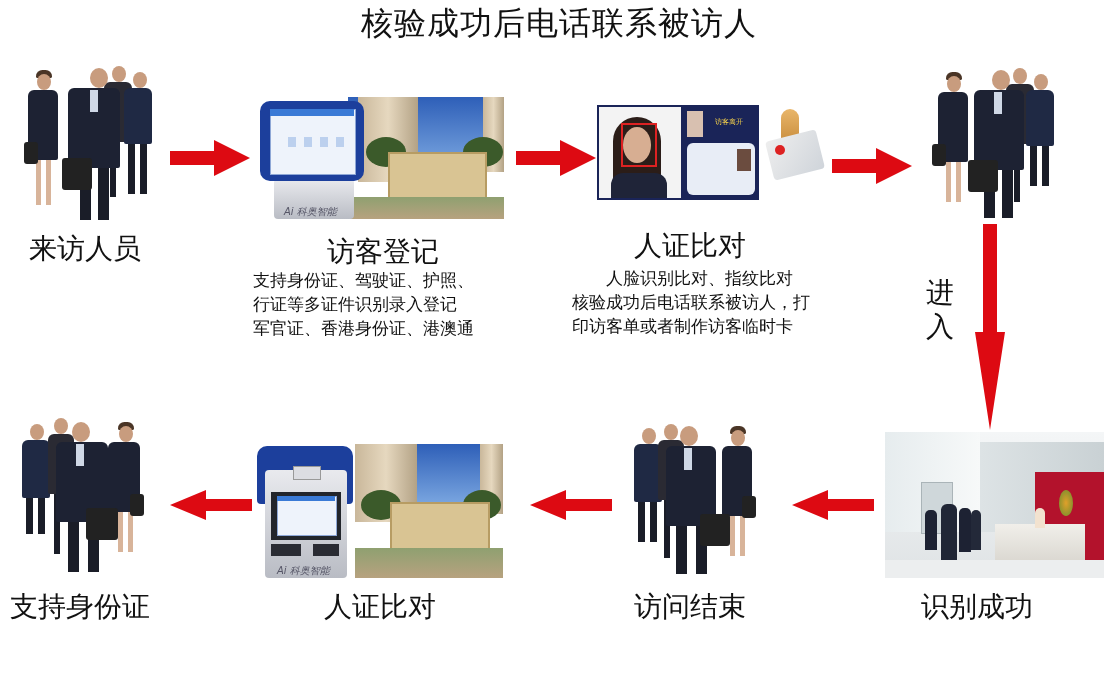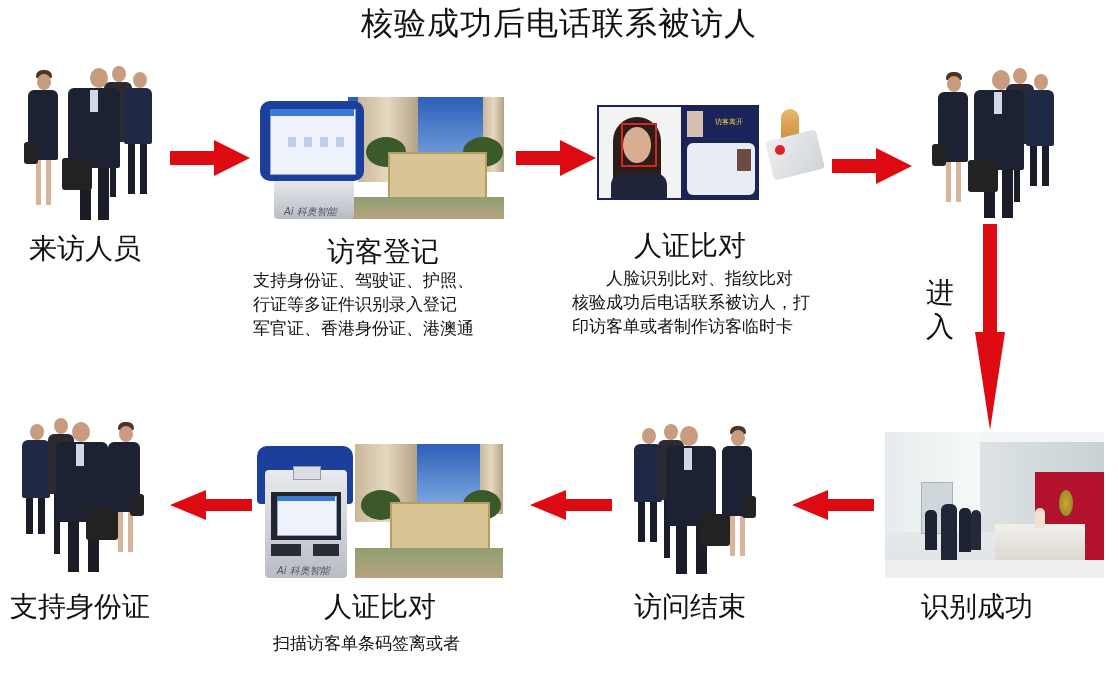--- a/index.html
+++ b/index.html
@@ -215,21 +215,20 @@
   <div class="abs" style="left:38px;top:22px;width:26px;height:12px;background:#dcdde2;border:1px solid #999;"></div>
   <div class="abs" style="left:16px;top:48px;width:70px;height:48px;background:#22252b;"></div>
   <div class="kiosk-screen" style="left:22px;top:52px;width:58px;height:38px;"></div>
   <div class="screen-bar" style="left:22px;top:52px;width:58px;height:5px;"></div>
   <div class="abs" style="left:16px;top:100px;width:30px;height:12px;background:#2a2c33;"></div>
   <div class="abs" style="left:58px;top:100px;width:26px;height:12px;background:#2a2c33;"></div>
   <div class="brand" style="left:22px;top:120px;">Ai 科奥智能</div>
 </div>
 <div class="abs label" style="left:315px;top:588px;width:130px;">人证比对</div>
 <div class="abs desc" style="left:273px;top:631px;">
-  <div>扫描访客单条码签离或者</div>
 </div>
 
 <svg class="abs" style="left:170px;top:490px;" width="82" height="30" viewBox="0 0 82 30">
   <polygon points="82,9 36,9 36,0 0,15 36,30 36,21 82,21" fill="#dd0a12"></polygon>
 </svg>
 
 <div class="abs people" style="left:20px;top:414px;width:130px;height:165px;">
   <div class="head" style="left:10px;top:10px;"></div>
   <div class="suit" style="left:2px;top:26px;width:28px;height:58px;background:#1f2944;"></div>
   <div class="leg" style="left:6px;top:84px;width:7px;height:36px;"></div>

